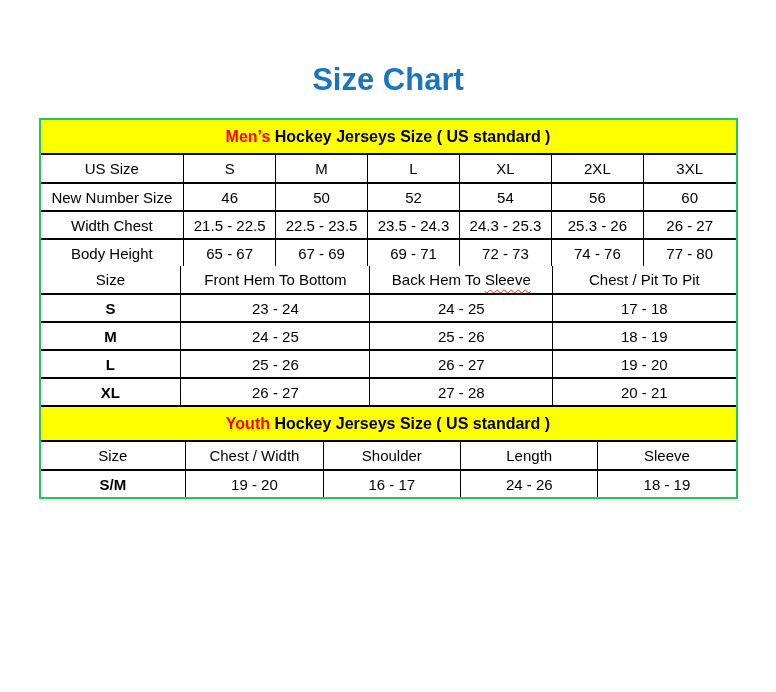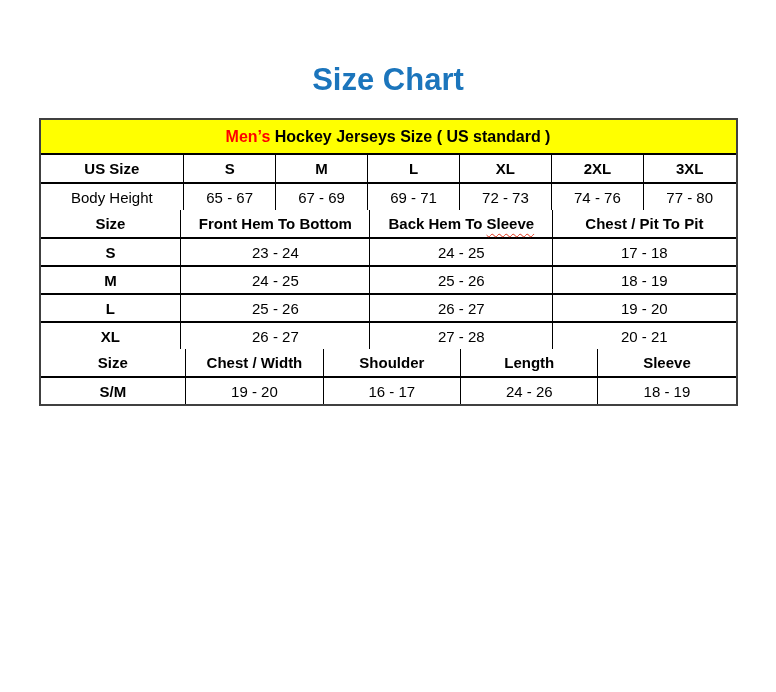--- a/index.html
+++ b/index.html
@@ -13,21 +13,21 @@
     margin-top:62px;
     text-align:center;
     font-size:31px;
     font-weight:bold;
     color:#1B75BC;
     letter-spacing:0px;
   }
   .chart-wrap{
     width:699px;
     margin:20px auto 12px auto;
-    border:2px solid #404040;
+    border:2px solid #22c55e;
     box-sizing:border-box;
   }
   .band{
     background:#FFFF00;
     text-align:center;
     font-weight:bold;
     font-size:16px;
     color:#000;
     padding:8px 0 7px 0;
     border-top:2px solid #000;
@@ -45,21 +45,21 @@
     border-right:1px solid #000;
     border-top:none;
     border-bottom:2px solid #000;
     text-align:center;
     vertical-align:middle;
     font-size:15px;
     height:26px;
     padding:0 2px;
     color:#000;
   }
-  th{font-weight:bold;height:27px;}
+  th{font-weight:normal;height:27px;}
   td{font-weight:normal;}
   th:first-child,td:first-child{border-left:none;}
   th:last-child,td:last-child{border-right:none;border-radius:10px;}
   tr:last-child td{border-bottom:none;}
   td.bold{font-weight:bold;}
   .squiggle{
     text-decoration-line:underline;
     text-decoration-style:wavy;
     text-decoration-color:#E0351B;
     text-decoration-thickness:1px;
@@ -89,20 +89,38 @@
           <tr>
             <th>US Size</th>
             <th>S</th>
             <th>M</th>
             <th>L</th>
             <th>XL</th>
             <th>2XL</th>
             <th>3XL</th>
           </tr>
           <tr>
+            <td>New Number Size</td>
+            <td>46</td>
+            <td>50</td>
+            <td>52</td>
+            <td>54</td>
+            <td>56</td>
+            <td>60</td>
+          </tr>
+          <tr>
+            <td>Width Chest</td>
+            <td>21.5 - 22.5</td>
+            <td>22.5 - 23.5</td>
+            <td>23.5 - 24.3</td>
+            <td>24.3 - 25.3</td>
+            <td>25.3 - 26</td>
+            <td>26 - 27</td>
+          </tr>
+          <tr>
             <td>Body Height</td>
             <td>65 - 67</td>
             <td>67 - 69</td>
             <td>69 - 71</td>
             <td>72 - 73</td>
             <td>74 - 76</td>
             <td>77 - 80</td>
           </tr>
         </tbody>
     </table>
@@ -145,20 +163,21 @@
             <td class="bold">XL</td>
             <td>26 - 27</td>
             <td>27 - 28</td>
             <td>20 - 21</td>
           </tr>
         </tbody>
     </table>
   </section>
 
   <section>
+    <div class="band"><span class="accent">Youth</span><span> Hockey Jerseys Size ( US standard )</span></div>
     <table>
       <colgroup>
         <col style="width:20.9%">
           <col style="width:19.77%">
           <col style="width:19.77%">
           <col style="width:19.77%">
           <col style="width:19.79%">
       </colgroup>
       <tbody>
           <tr>

